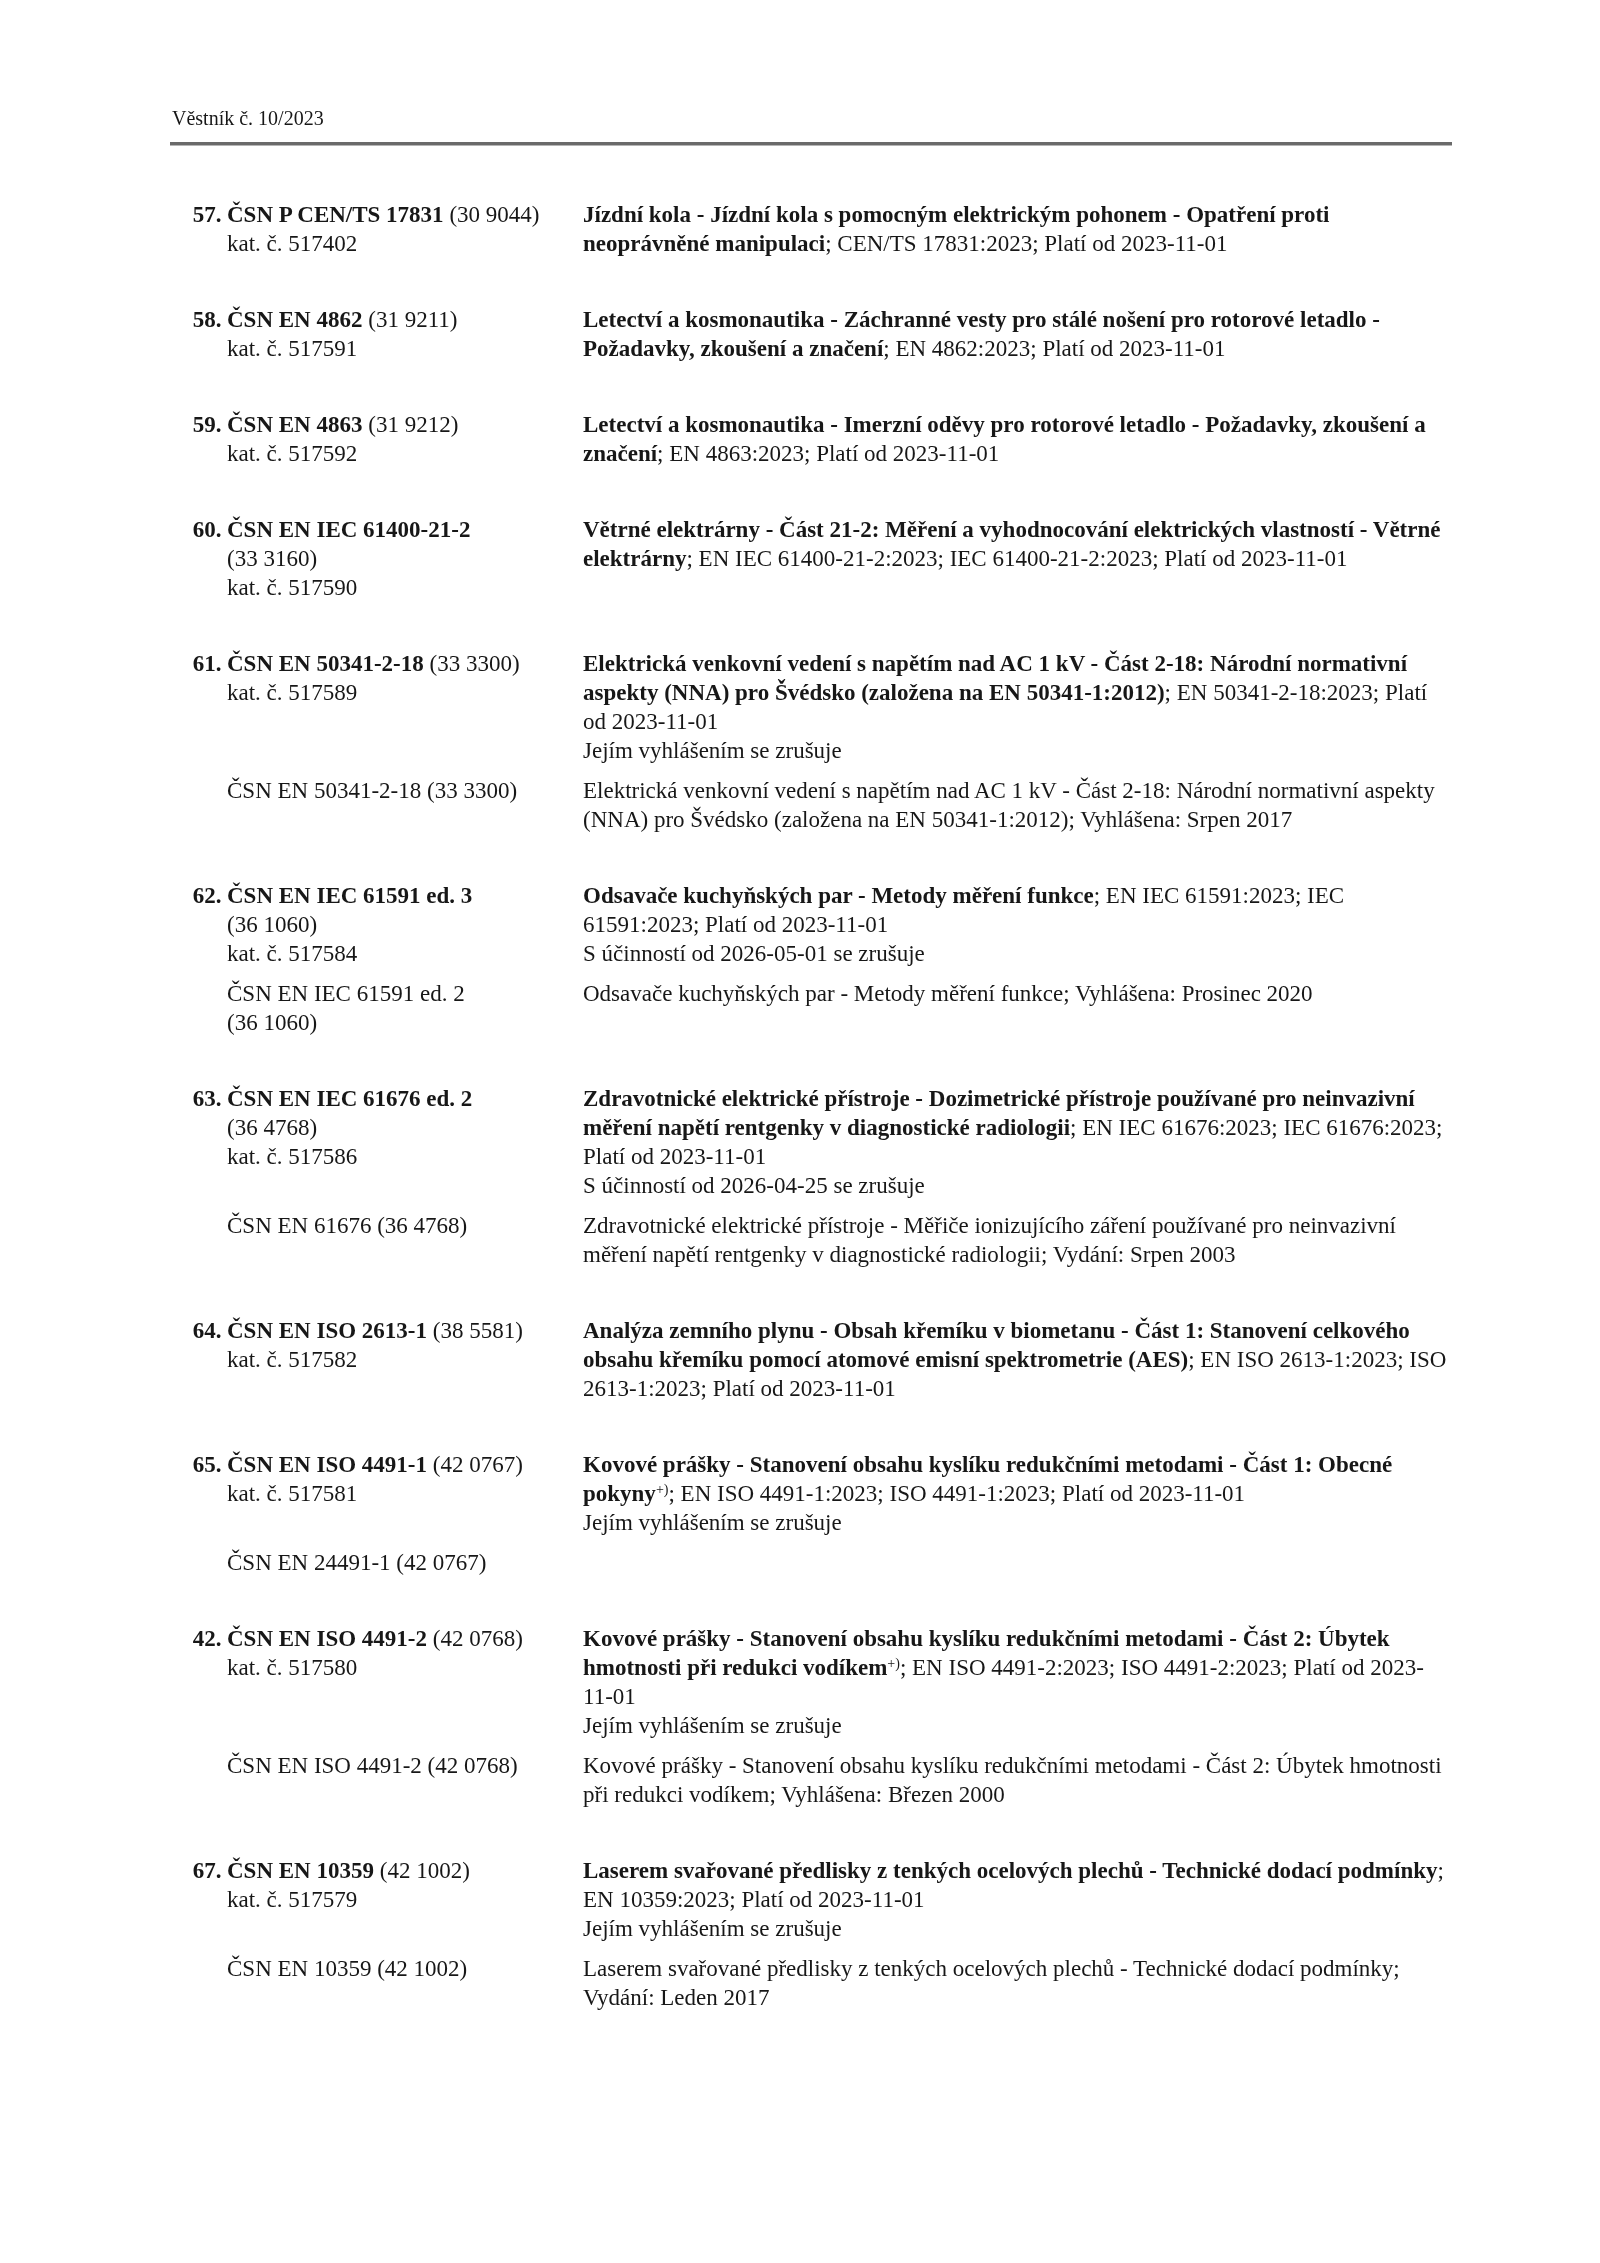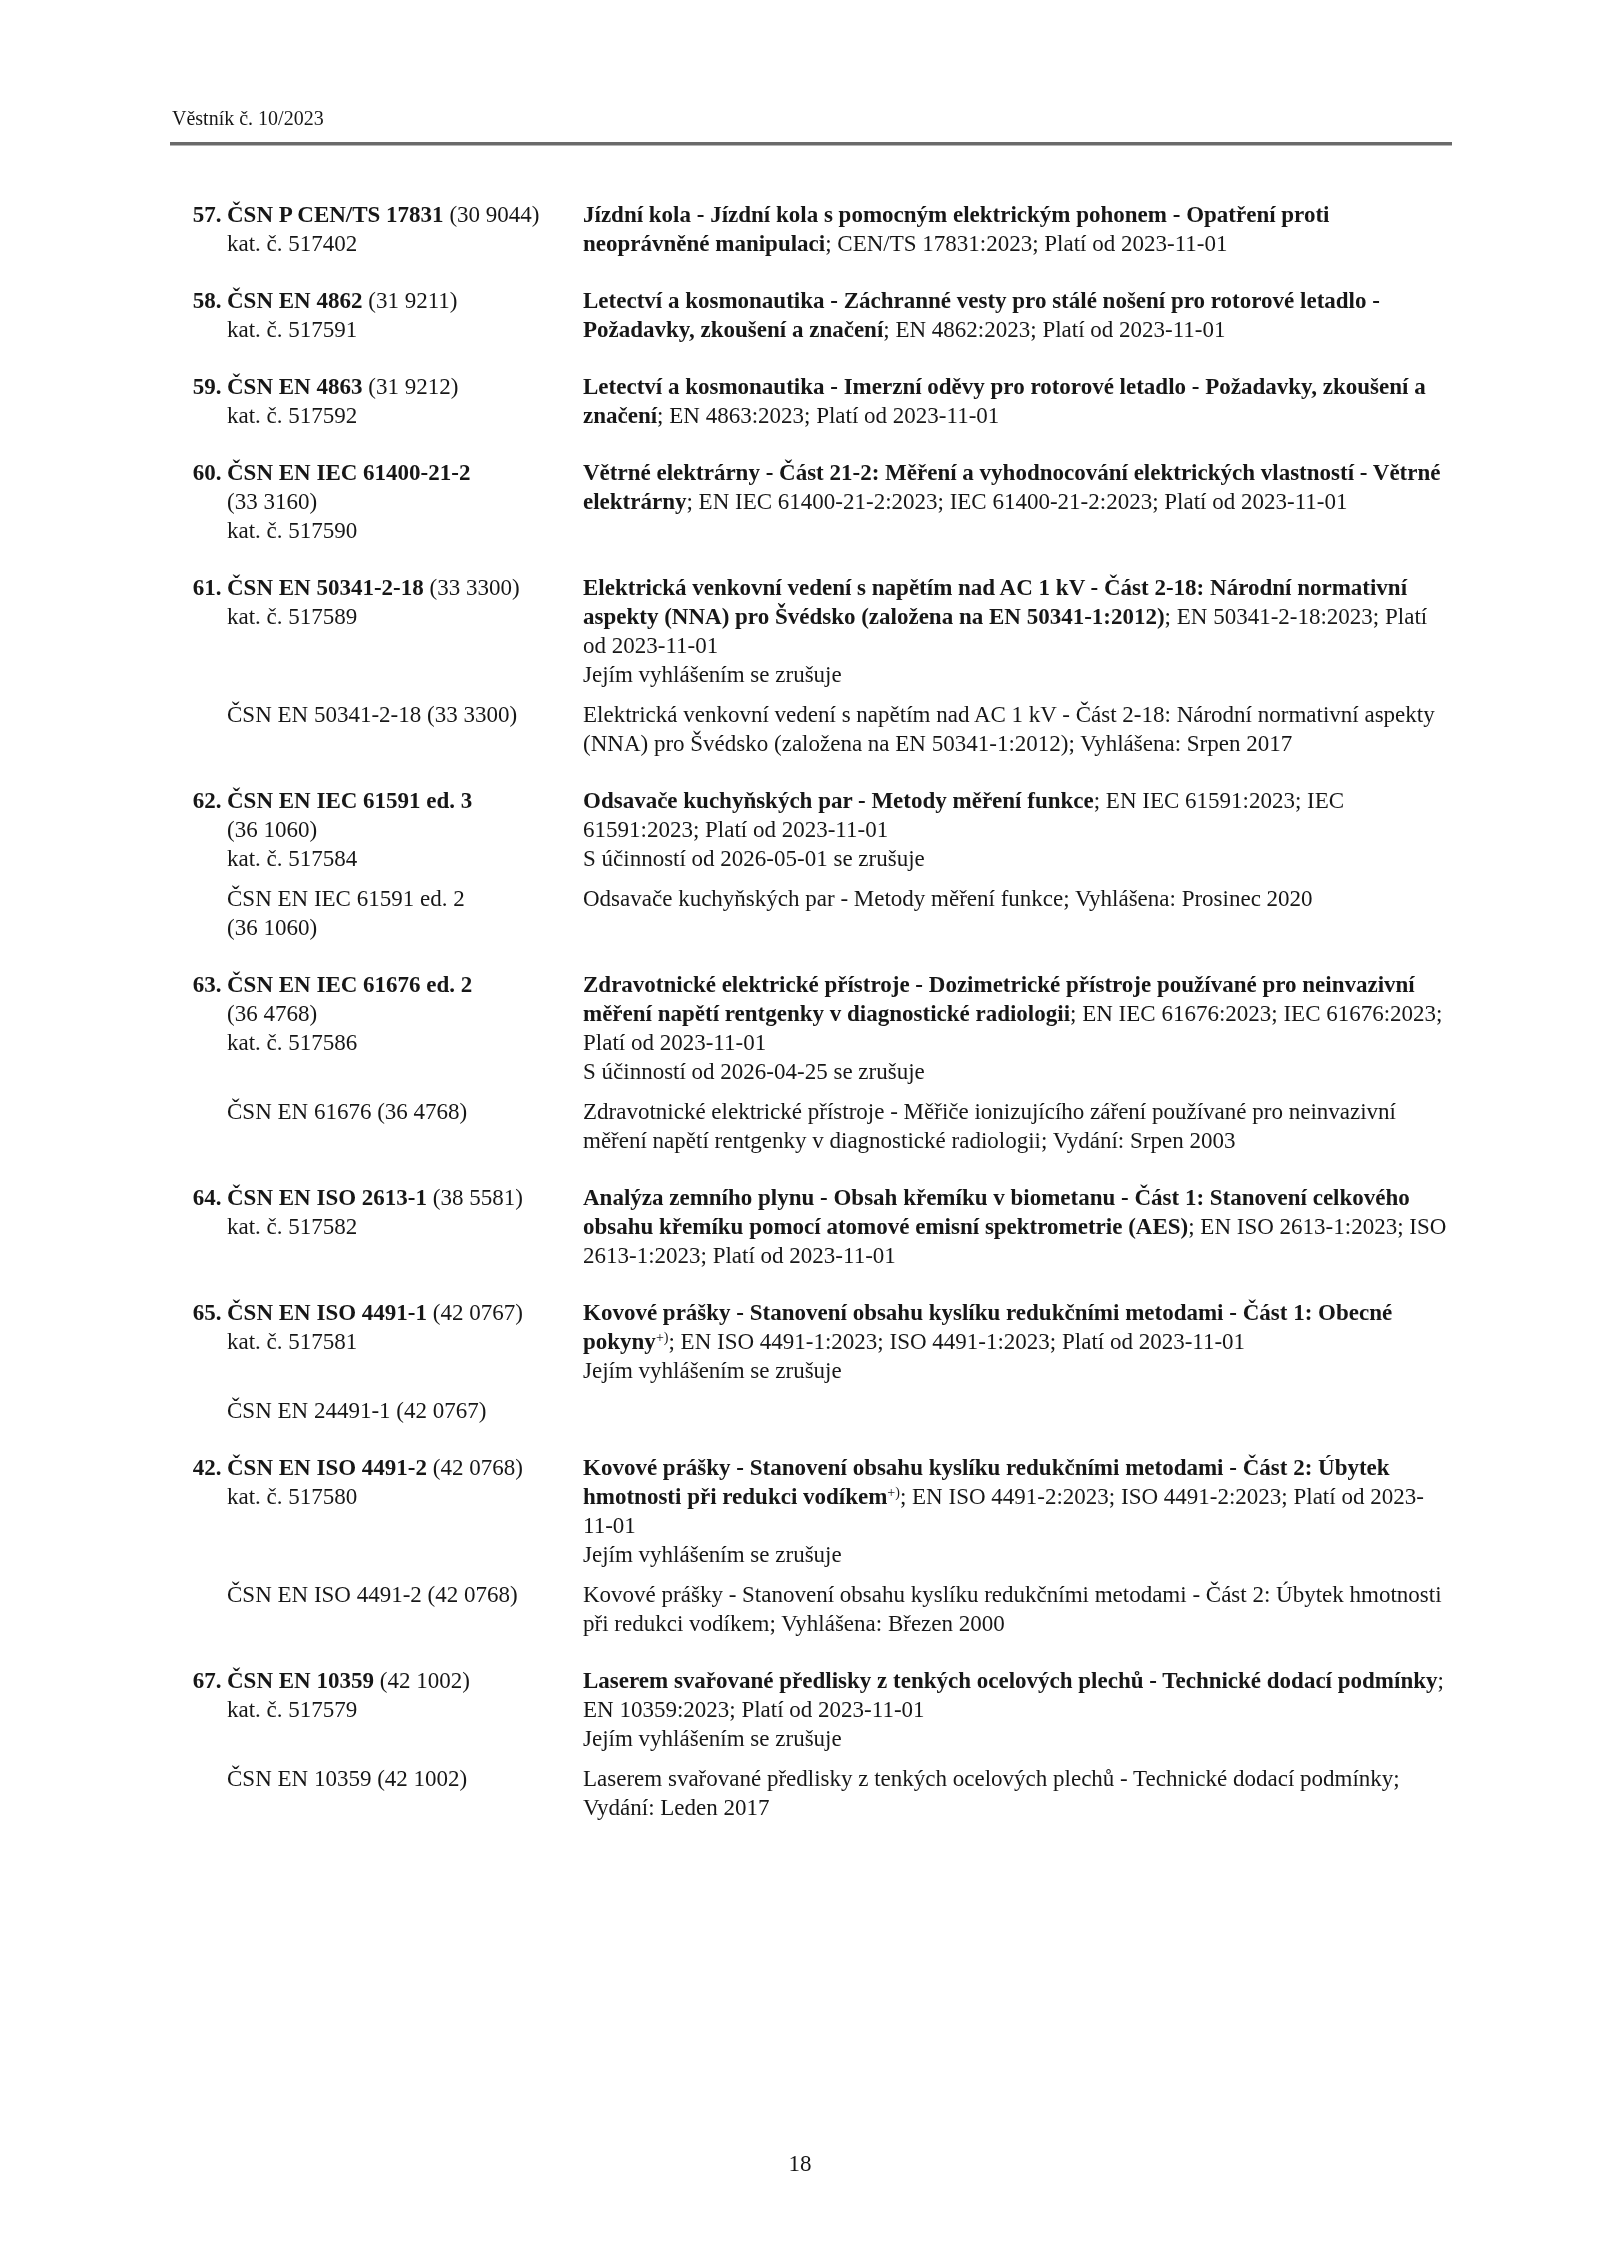--- a/index.html
+++ b/index.html
@@ -21,21 +21,21 @@
     height:3px;background:#6a6a6a;
     border-bottom:1px solid #b5b5b5;
   }
   .content{
     position:absolute;left:187px;right:150px;top:200px;
   }
   .entry{
     display:grid;
     grid-template-columns:40px 356px 1fr;
     align-items:start;
-    margin-top:28px;
+    margin-top:47px;
     font-size:23px;line-height:29px;
   }
   .entry:first-child{margin-top:0;}
   .num{grid-column:1;font-weight:700;text-align:center;}
   .ref{grid-column:2;padding-right:18px;}
   .desc{grid-column:3;}
   .para{margin:0;}
   .b{font-weight:700;}
   .sub-ref{grid-column:2;margin-top:11px;padding-right:18px;}
   .sub-desc{grid-column:3;margin-top:11px;}
@@ -201,14 +201,13 @@
         </div>
         <div class="sub-ref">
           <div class="ref-line"><span>ČSN EN 10359 (42 1002)</span></div>
         </div>
         <div class="sub-desc">
           <p class="para"><span>Laserem svařované předlisky z tenkých ocelových plechů - Technické dodací podmínky; Vydání: Leden 2017</span></p>
         </div>
       </section>
     </main>
 
-  <div class="page-number">18</div>
 </div>
 
 </body></html>

